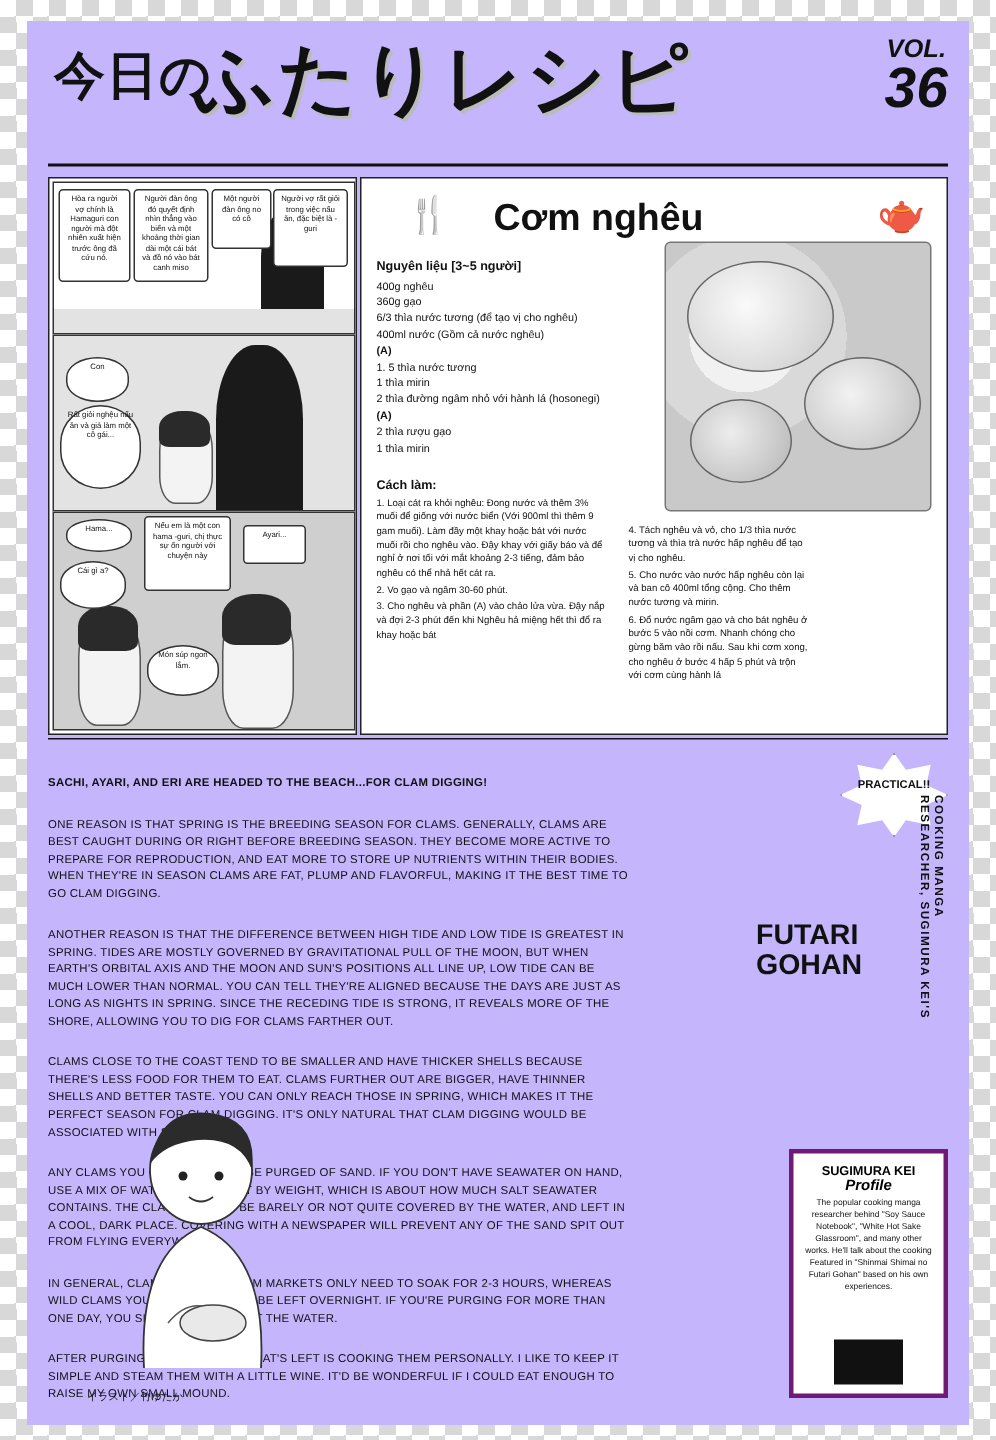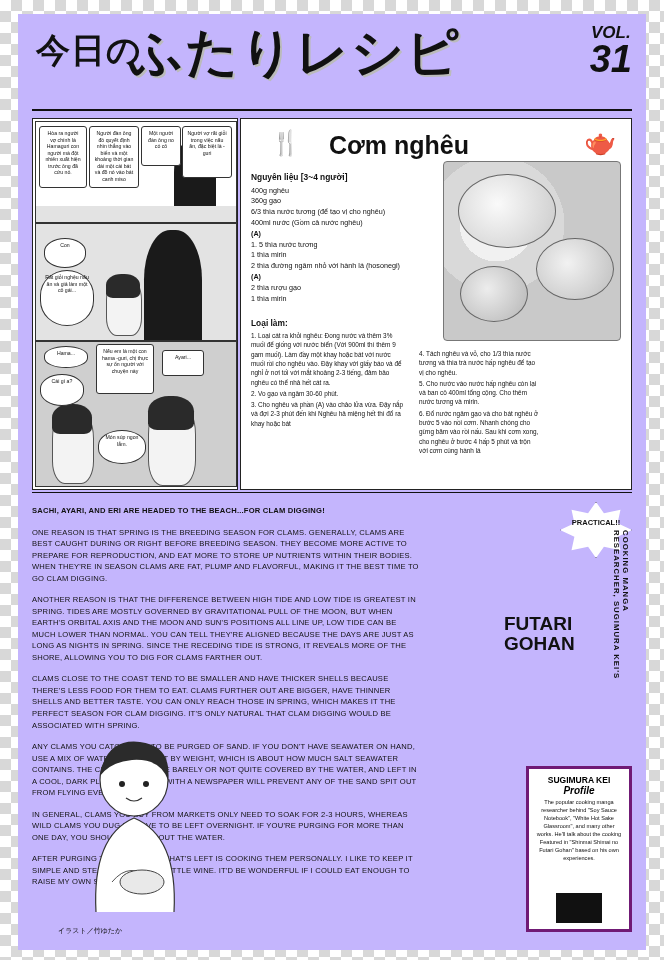--- a/index.html
+++ b/index.html
@@ -110,21 +110,21 @@
   }
   .bowl{position:absolute;border-radius:50%;border:1px solid #666;}
   
   .article{
     position:absolute;left:14px;top:486px;width:388px;
     font-size:7.6px;line-height:1.52;color:#111;
     letter-spacing:.2px;
     text-transform:uppercase;
     font-family:"Liberation Sans", sans-serif;
   }
-  .article p{margin:5px 0 10px 0;}
+  .article p{margin:16px 0 10px 0;}
   .article .lead{font-weight:bold;}
   
   .practical{
     position:absolute;right:14px;top:488px;width:72px;height:56px;
   }
   .practical .star{
     position:absolute;inset:0;
     background:#fff;border:1px solid #222;
     clip-path:polygon(50% 0%,61% 20%,84% 14%,80% 38%,100% 50%,80% 62%,84% 86%,61% 80%,50% 100%,39% 80%,16% 86%,20% 62%,0% 50%,20% 38%,16% 14%,39% 20%);
   }
@@ -170,21 +170,21 @@
 <body>
 
 <div class="page"></div>
 <div class="inner">
 
   <div class="masthead">
     <div class="mast-kyou">今日の</div>
     <div class="mast-title">ふたりレシピ</div>
     <div class="mast-vol">
       <div class="v">VOL.</div>
-      <div class="n">31</div>
+      <div class="n">36</div>
     </div>
     <div class="mast-rule"></div>
   </div>
 
   <div class="comic">
 
     <div class="cpanel" style="left:2px;top:2px;width:200px;height:100px;">
       <div class="silhouette" style="left:138px;top:18px;width:42px;height:80px;border-radius:40% 40% 0 0;"></div>
       <div class="tone" style="position:absolute;left:0;bottom:0;width:200px;height:16px;"></div>
       <div class="bubble bub-sq" style="left:3px;top:4px;width:48px;height:62px;">Hòa ra người vợ chính là Hamaguri con người mà đột nhiên xuất hiện trước ông đã cứu nó.</div>
@@ -221,36 +221,36 @@
     <div class="dish-title">Cơm nghêu</div>
     <div class="cup">🫖</div>
 
     <div class="photo">
       <div class="bowl" style="left:14px;top:12px;width:96px;height:72px;background:radial-gradient(circle at 40% 40%,#fafafa,#c8c8c8);"></div>
       <div class="bowl" style="left:92px;top:76px;width:76px;height:60px;background:radial-gradient(circle at 40% 40%,#f2f2f2,#bcbcbc);"></div>
       <div class="bowl" style="left:16px;top:104px;width:66px;height:54px;background:radial-gradient(circle at 40% 40%,#ededed,#b4b4b4);"></div>
     </div>
 
     <div class="ingr">
-      <h4>Nguyên liệu [3~4 người]</h4>
+      <h4>Nguyên liệu [3~5 người]</h4>
       <div>400g nghêu</div>
       <div>360g gạo</div>
       <div>6/3 thìa nước tương (để tạo vị cho nghêu)</div>
       <div>400ml nước (Gồm cả nước nghêu)</div>
       <div class="sub">(A)</div>
       <div>1. 5 thìa nước tương</div>
       <div>1 thìa mirin</div>
       <div>2 thìa đường ngâm nhỏ với hành lá (hosonegi)</div>
       <div class="sub">(A)</div>
       <div>2 thìa rượu gạo</div>
       <div>1 thìa mirin</div>
     </div>
 
     <div class="steps">
-      <h4>Loại làm:</h4>
+      <h4>Cách làm:</h4>
       <p>1. Loại cát ra khỏi nghêu: Đong nước và thêm 3% muối để giống với nước biển (Với 900ml thì thêm 9 gam muối). Làm đầy một khay hoặc bát với nước muối rồi cho nghêu vào. Đậy khay với giấy báo và để nghỉ ở nơi tối với mắt khoảng 2-3 tiếng, đảm bảo nghêu có thể nhả hết cát ra.</p>
       <p>2. Vo gạo và ngâm 30-60 phút.</p>
       <p>3. Cho nghêu và phần (A) vào chảo lửa vừa. Đậy nắp và đợi 2-3 phút đến khi Nghêu hả miệng hết thì đổ ra khay hoặc bát</p>
     </div>
 
     <div class="steps2">
       <p>4. Tách nghêu và vỏ, cho 1/3 thìa nước tương và thìa trà nước hấp nghêu để tạo vị cho nghêu.</p>
       <p>5. Cho nước vào nước hấp nghêu còn lại và ban cô 400ml tổng cộng. Cho thêm nước tương và mirin.</p>
       <p>6. Đổ nước ngâm gạo và cho bát nghêu ở bước 5 vào nồi cơm. Nhanh chóng cho gừng băm vào rồi nấu. Sau khi cơm xong, cho nghêu ở bước 4 hấp 5 phút và trộn với cơm cùng hành lá</p>
     </div>

